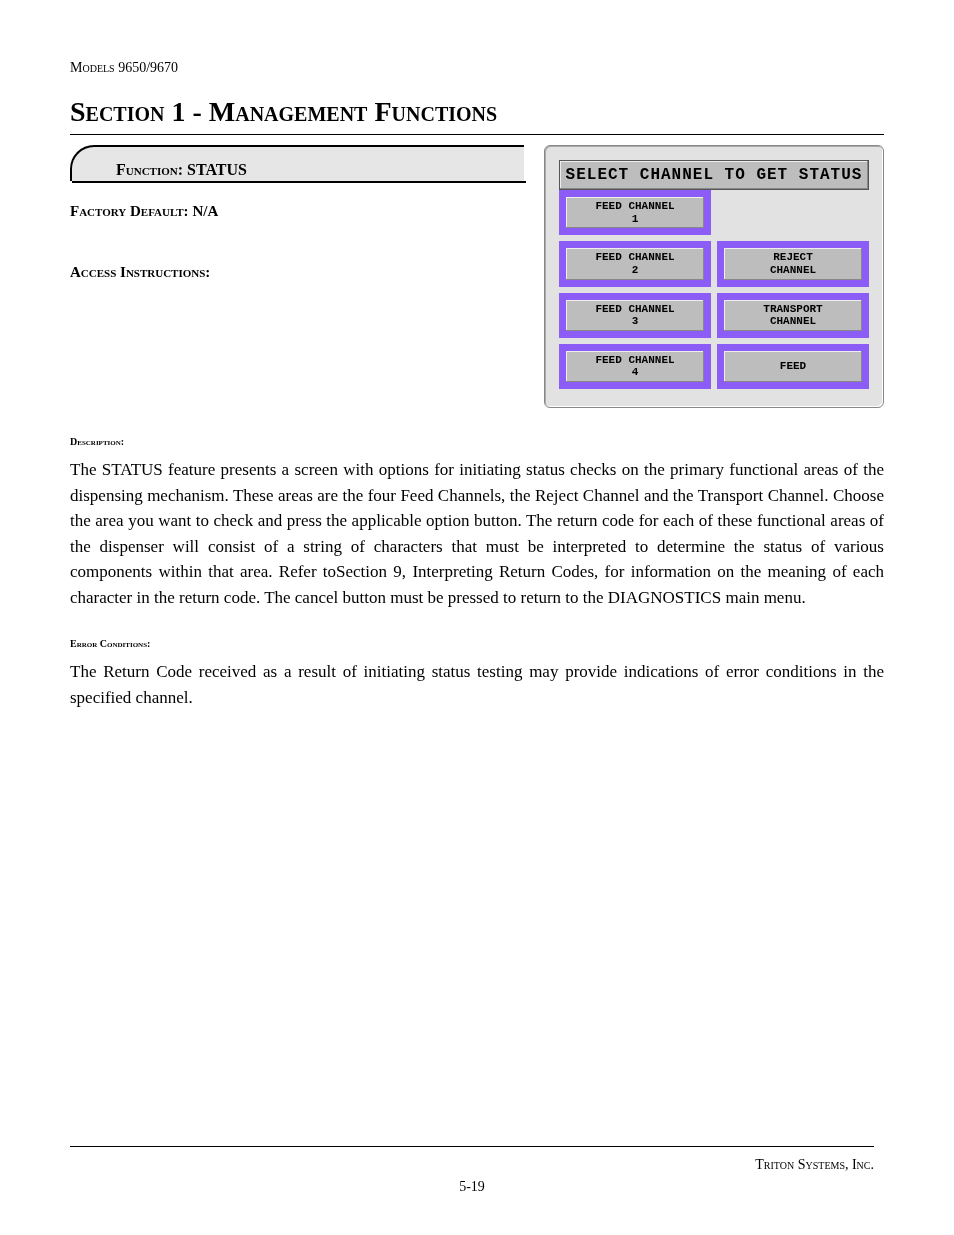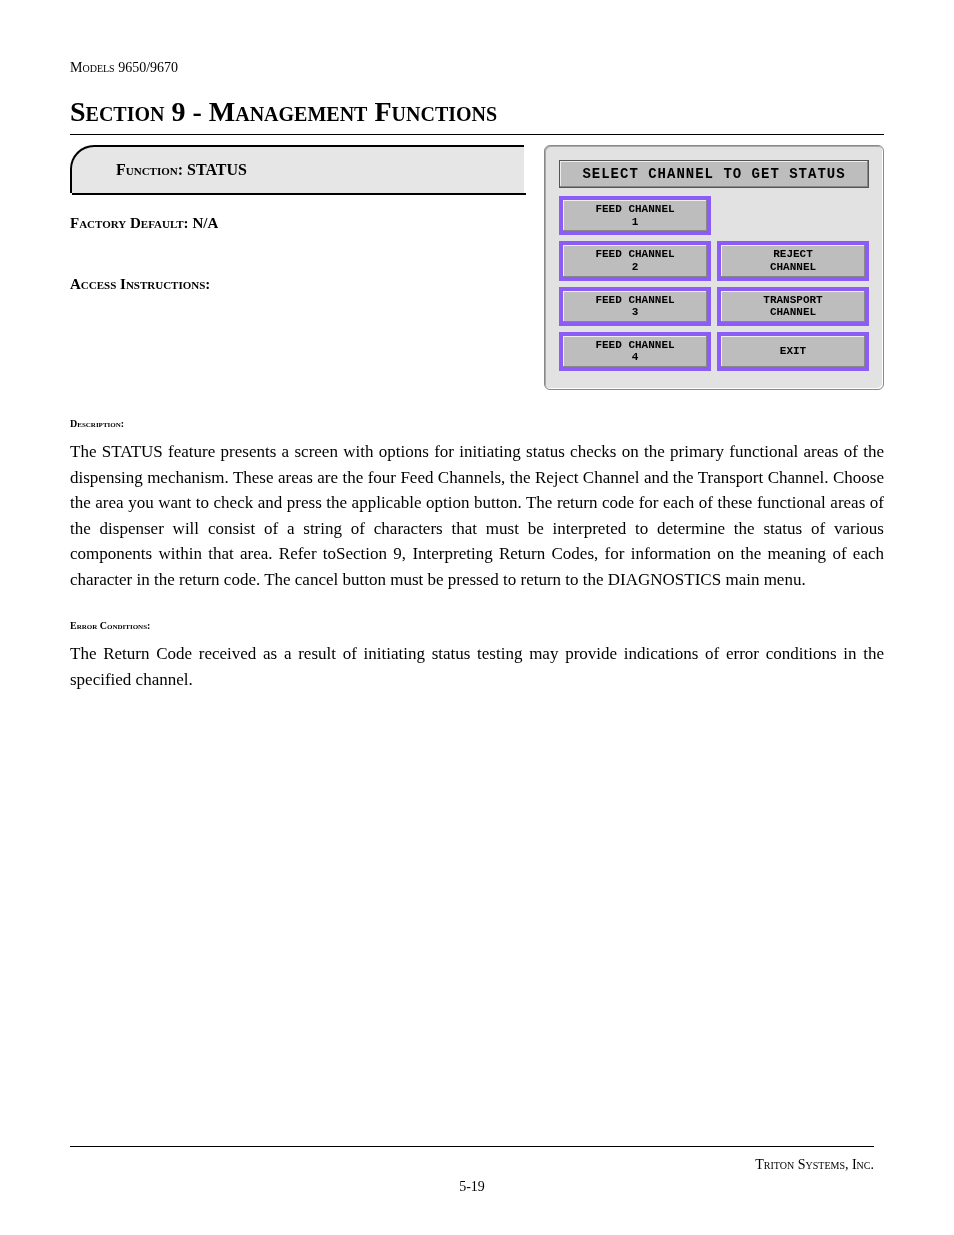--- a/index.html
+++ b/index.html
@@ -42,21 +42,21 @@
   }
   .left-col { flex: 1 1 50%; }
   .right-col { flex: 0 0 340px; }
 
   .function-box {
     background: #e6e6e6;
     border: 2px solid #000;
     border-bottom: none;
     border-right: none;
     border-top-left-radius: 24px;
-    padding: 14px 0 14px 44px;
+    padding: 14px 0 2px 44px;
     font-size: 16px;
     font-weight: bold;
     font-variant: small-caps;
     margin-bottom: 2px;
     width: 100%;
     position: relative;
   }
   .function-box::after{
     content:"";
     position:absolute;
@@ -105,34 +105,33 @@
     border-radius: 6px;
     padding: 14px 14px 18px 14px;
     box-shadow: inset -1px -1px 0 #fff, inset 1px 1px 0 #aaa;
   }
   .atm-title {
     background: #bdbdbd;
     border: 1px solid #555;
     text-align: center;
     font-family: "Courier New", monospace;
     font-weight: bold;
-    font-size: 14px;
+    font-size: 16px;
     padding: 5px 2px;
     letter-spacing: 1px;
-    margin-bottom: 8px;
     box-shadow: inset -1px -1px 0 #888, inset 1px 1px 0 #eee;
   }
   .atm-grid {
     display: grid;
     grid-template-columns: 1fr 1fr;
     gap: 6px;
   }
   .atm-btn {
     background: #bdbdbd;
-    border: 4px solid #8b5cf6;
+    border: 7px solid #8b5cf6;
     font-family: "Courier New", monospace;
     font-weight: bold;
     font-size: 11px;
     text-align: center;
     padding: 3px 2px;
     line-height: 1.15;
     min-height: 30px;
     display:flex;
     align-items:center;
     justify-content:center;
@@ -157,21 +156,21 @@
     margin-top:6px;
   }
 </style>
 </head>
 <body>
 
 <div class="header-row">
   <span>Models 9650/9670</span>
 </div>
 
-<h1 class="section-title">Section 9 - Management Functions</h1>
+<h1 class="section-title">Section 1 - Management Functions</h1>
 <hr class="rule">
 
 <div class="panel-wrap">
   <div class="left-col">
     <div class="function-box">
       <span>Function:</span>
       <span>STATUS</span>
     </div>
 
     <div class="label-line">
@@ -192,21 +191,21 @@
         <div class="atm-btn">FEED CHANNEL
 2</div>
         <div class="atm-btn">REJECT
 CHANNEL</div>
         <div class="atm-btn">FEED CHANNEL
 3</div>
         <div class="atm-btn">TRANSPORT
 CHANNEL</div>
         <div class="atm-btn">FEED CHANNEL
 4</div>
-        <div class="atm-btn">EXIT</div>
+        <div class="atm-btn">FEED</div>
       </div>
     </div>
   </div>
 </div>
 
 <div class="desc-heading">Description:</div>
 <p class="body">The STATUS feature presents a screen with options for initiating status checks on the primary functional areas of the dispensing mechanism.  These areas are the four Feed Channels, the Reject Channel and the Transport Channel.  Choose the area you want to check and press the applicable option button. The return code for each of these functional areas of the dispenser will consist of a string of characters that must be interpreted to determine the status of various components within that area. Refer toSection 9, Interpreting Return Codes,  for information on the meaning of each character in the return code. The cancel button must be pressed to return to the DIAGNOSTICS main menu.</p>
 
 <div class="desc-heading">Error Conditions:</div>
 <p class="body">The Return Code received as a result of initiating status testing may provide indications of error conditions in the specified channel.</p>

